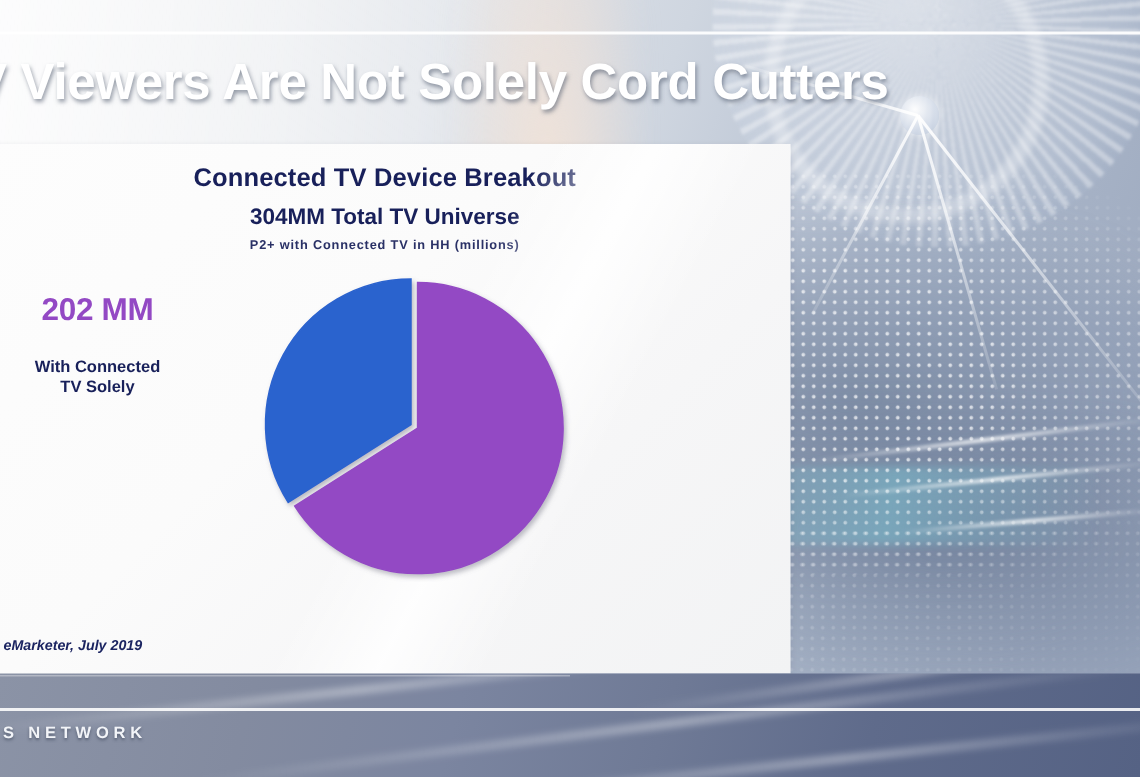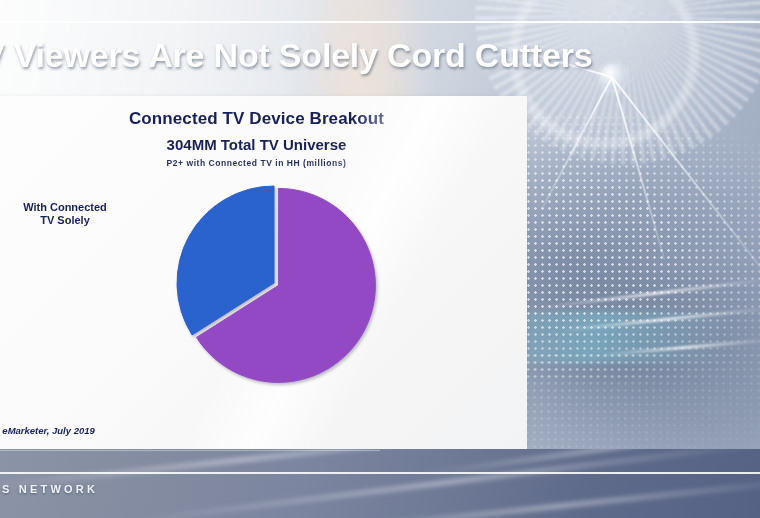--- a/index.html
+++ b/index.html
@@ -125,21 +125,21 @@
     position:absolute;left:0;right:0;top:62px;text-align:center;
     font-size:8.5px;font-weight:bold;color:#2a3166;letter-spacing:.55px;
   }
 
   
   .callout{position:absolute;left:10px;top:196px;width:110px;text-align:center;}
   .callout .big{
     font-size:21px;font-weight:bold;color:#9349c4;letter-spacing:-.2px;line-height:1.05;
   }
   .callout .small{
-    margin-top:5px;font-size:11px;font-weight:bold;color:#18205a;line-height:1.22;
+    margin-top:21px;font-size:11px;font-weight:bold;color:#18205a;line-height:1.22;
   }
 
   
   .pie-wrap{position:absolute;left:140px;top:183px;width:260px;height:205px;}
   .pie-label{
     position:absolute;left:182px;top:299px;
     font-size:15px;font-weight:bold;color:#ffffff;
     text-shadow:0 1px 2px rgba(60,30,90,.45);
   }
 
@@ -201,20 +201,21 @@
   <div class="title">V Viewers Are Not Solely Cord Cutters</div>
 
   <div class="panel">
     <div class="ch-title">Connected TV Device Breakout</div>
     <div class="ch-sub">304MM Total TV Universe</div>
     <div class="ch-note">P2+ with Connected TV in HH (millions)</div>
     <div class="panel-sheen"></div>
   </div>
 
   <div class="callout">
+    <div class="big">202 MM</div>
     <div class="small">
       <div>With Connected</div>
       <div>TV Solely</div>
     </div>
   </div>
 
   <div class="pie-wrap">
     <svg width="260" height="205" viewBox="0 0 260 205">
       <defs>
         <filter id="sh" x="-25%" y="-25%" width="150%" height="150%">

